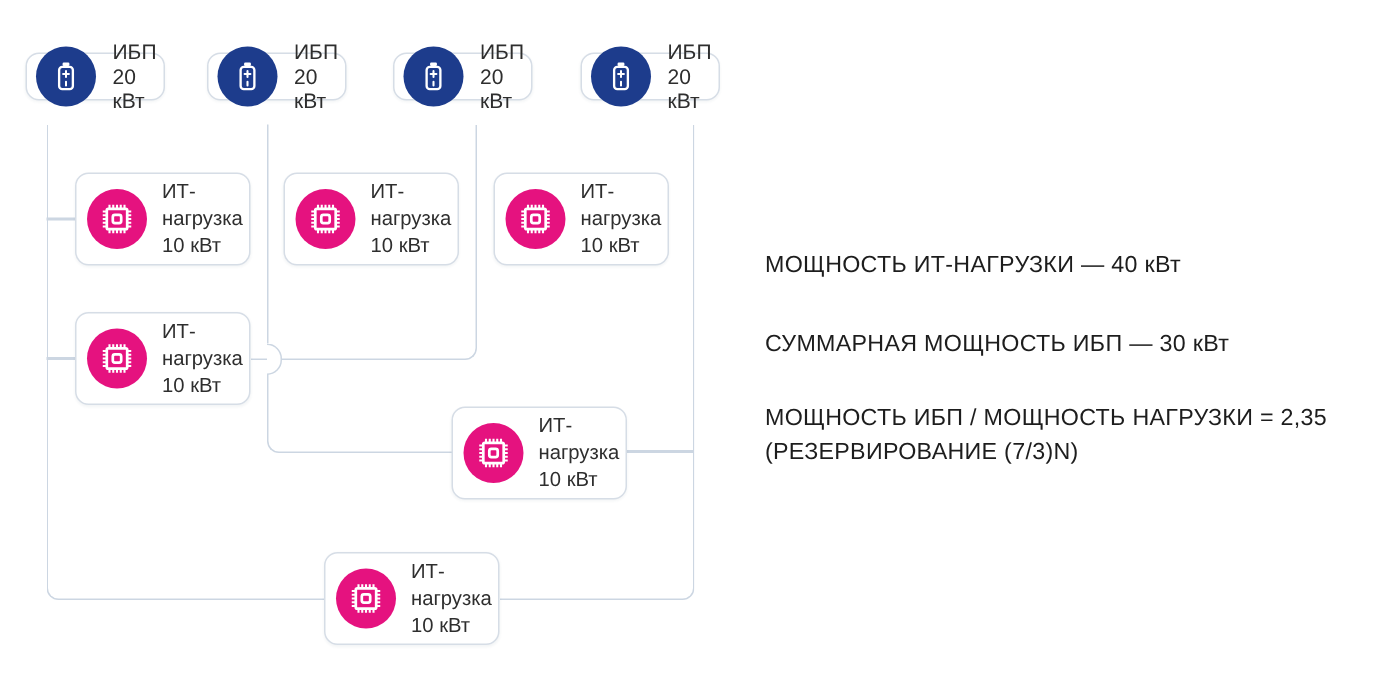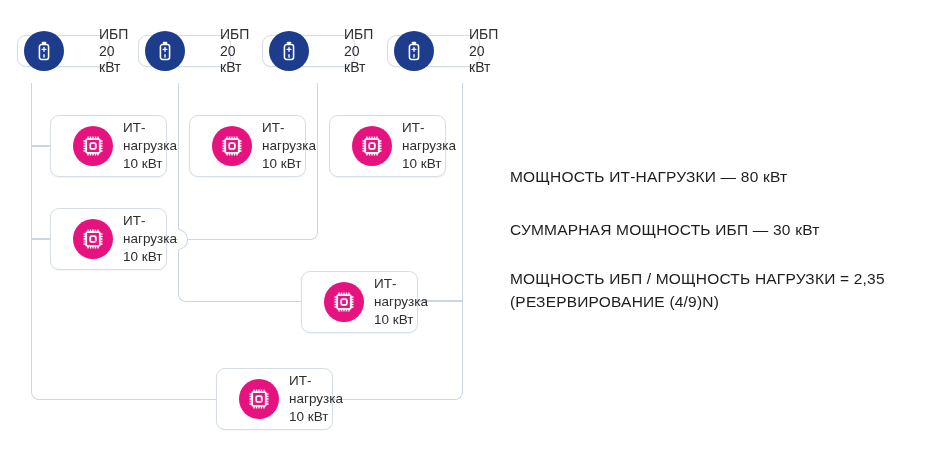--- a/index.html
+++ b/index.html
@@ -24,22 +24,22 @@
     border:1.5px solid #ccd6e2;border-left:none;
     border-radius:0 10px 10px 0;
   }
   
   .node{
     position:absolute;z-index:3;background:#fff;
     border:1px solid #d6dde6;border-radius:9px;
     box-shadow:0 1px 2px rgba(40,60,90,0.06);
     display:flex;align-items:center;box-sizing:border-box;
   }
-  .ups-node{width:93px;height:32px;padding-left:6px;gap:24px;}
-  .load-node{width:117px;height:62px;padding-left:22px;}
+  .ups-node{width:93px;height:32px;padding-left:6px;}
+  .load-node{width:117px;height:62px;padding-left:7px;}
   .badge{
     border-radius:50%;flex:0 0 auto;
     display:flex;align-items:center;justify-content:center;
   }
   .ups-badge{width:40px;height:40px;background:#1d3c8c;}
   .load-badge{width:40px;height:40px;background:#e5127f;}
   .node-text{color:#2e2e2e;}
   .ups-text{margin-left:11px;font-size:14px;line-height:16.5px;}
   .load-text{margin-left:10px;font-size:13.5px;line-height:18px;width:66px;}
   
@@ -215,20 +215,20 @@
           <rect x="9.2" y="9.2" width="5.6" height="5.6" rx="1.4" stroke-width="1.8"></rect>
         </g>
       </svg>
     </div>
     <div class="node-text load-text">
       <span>ИТ-нагрузка</span>
       <div>10 кВт</div>
     </div>
   </div>
 
-  <div class="note" style="top:166px;">МОЩНОСТЬ ИТ-НАГРУЗКИ — 80 кВт</div>
+  <div class="note" style="top:166px;">МОЩНОСТЬ ИТ-НАГРУЗКИ — 40 кВт</div>
   <div class="note" style="top:219px;">СУММАРНАЯ МОЩНОСТЬ ИБП — 30 кВт</div>
   <div class="note" style="top:268px;">
     <div>МОЩНОСТЬ ИБП / МОЩНОСТЬ НАГРУЗКИ = 2,35</div>
-    <div>(РЕЗЕРВИРОВАНИЕ (4/9)N)</div>
+    <div>(РЕЗЕРВИРОВАНИЕ (7/3)N)</div>
   </div>
 
 </div>
 
 </body></html>

